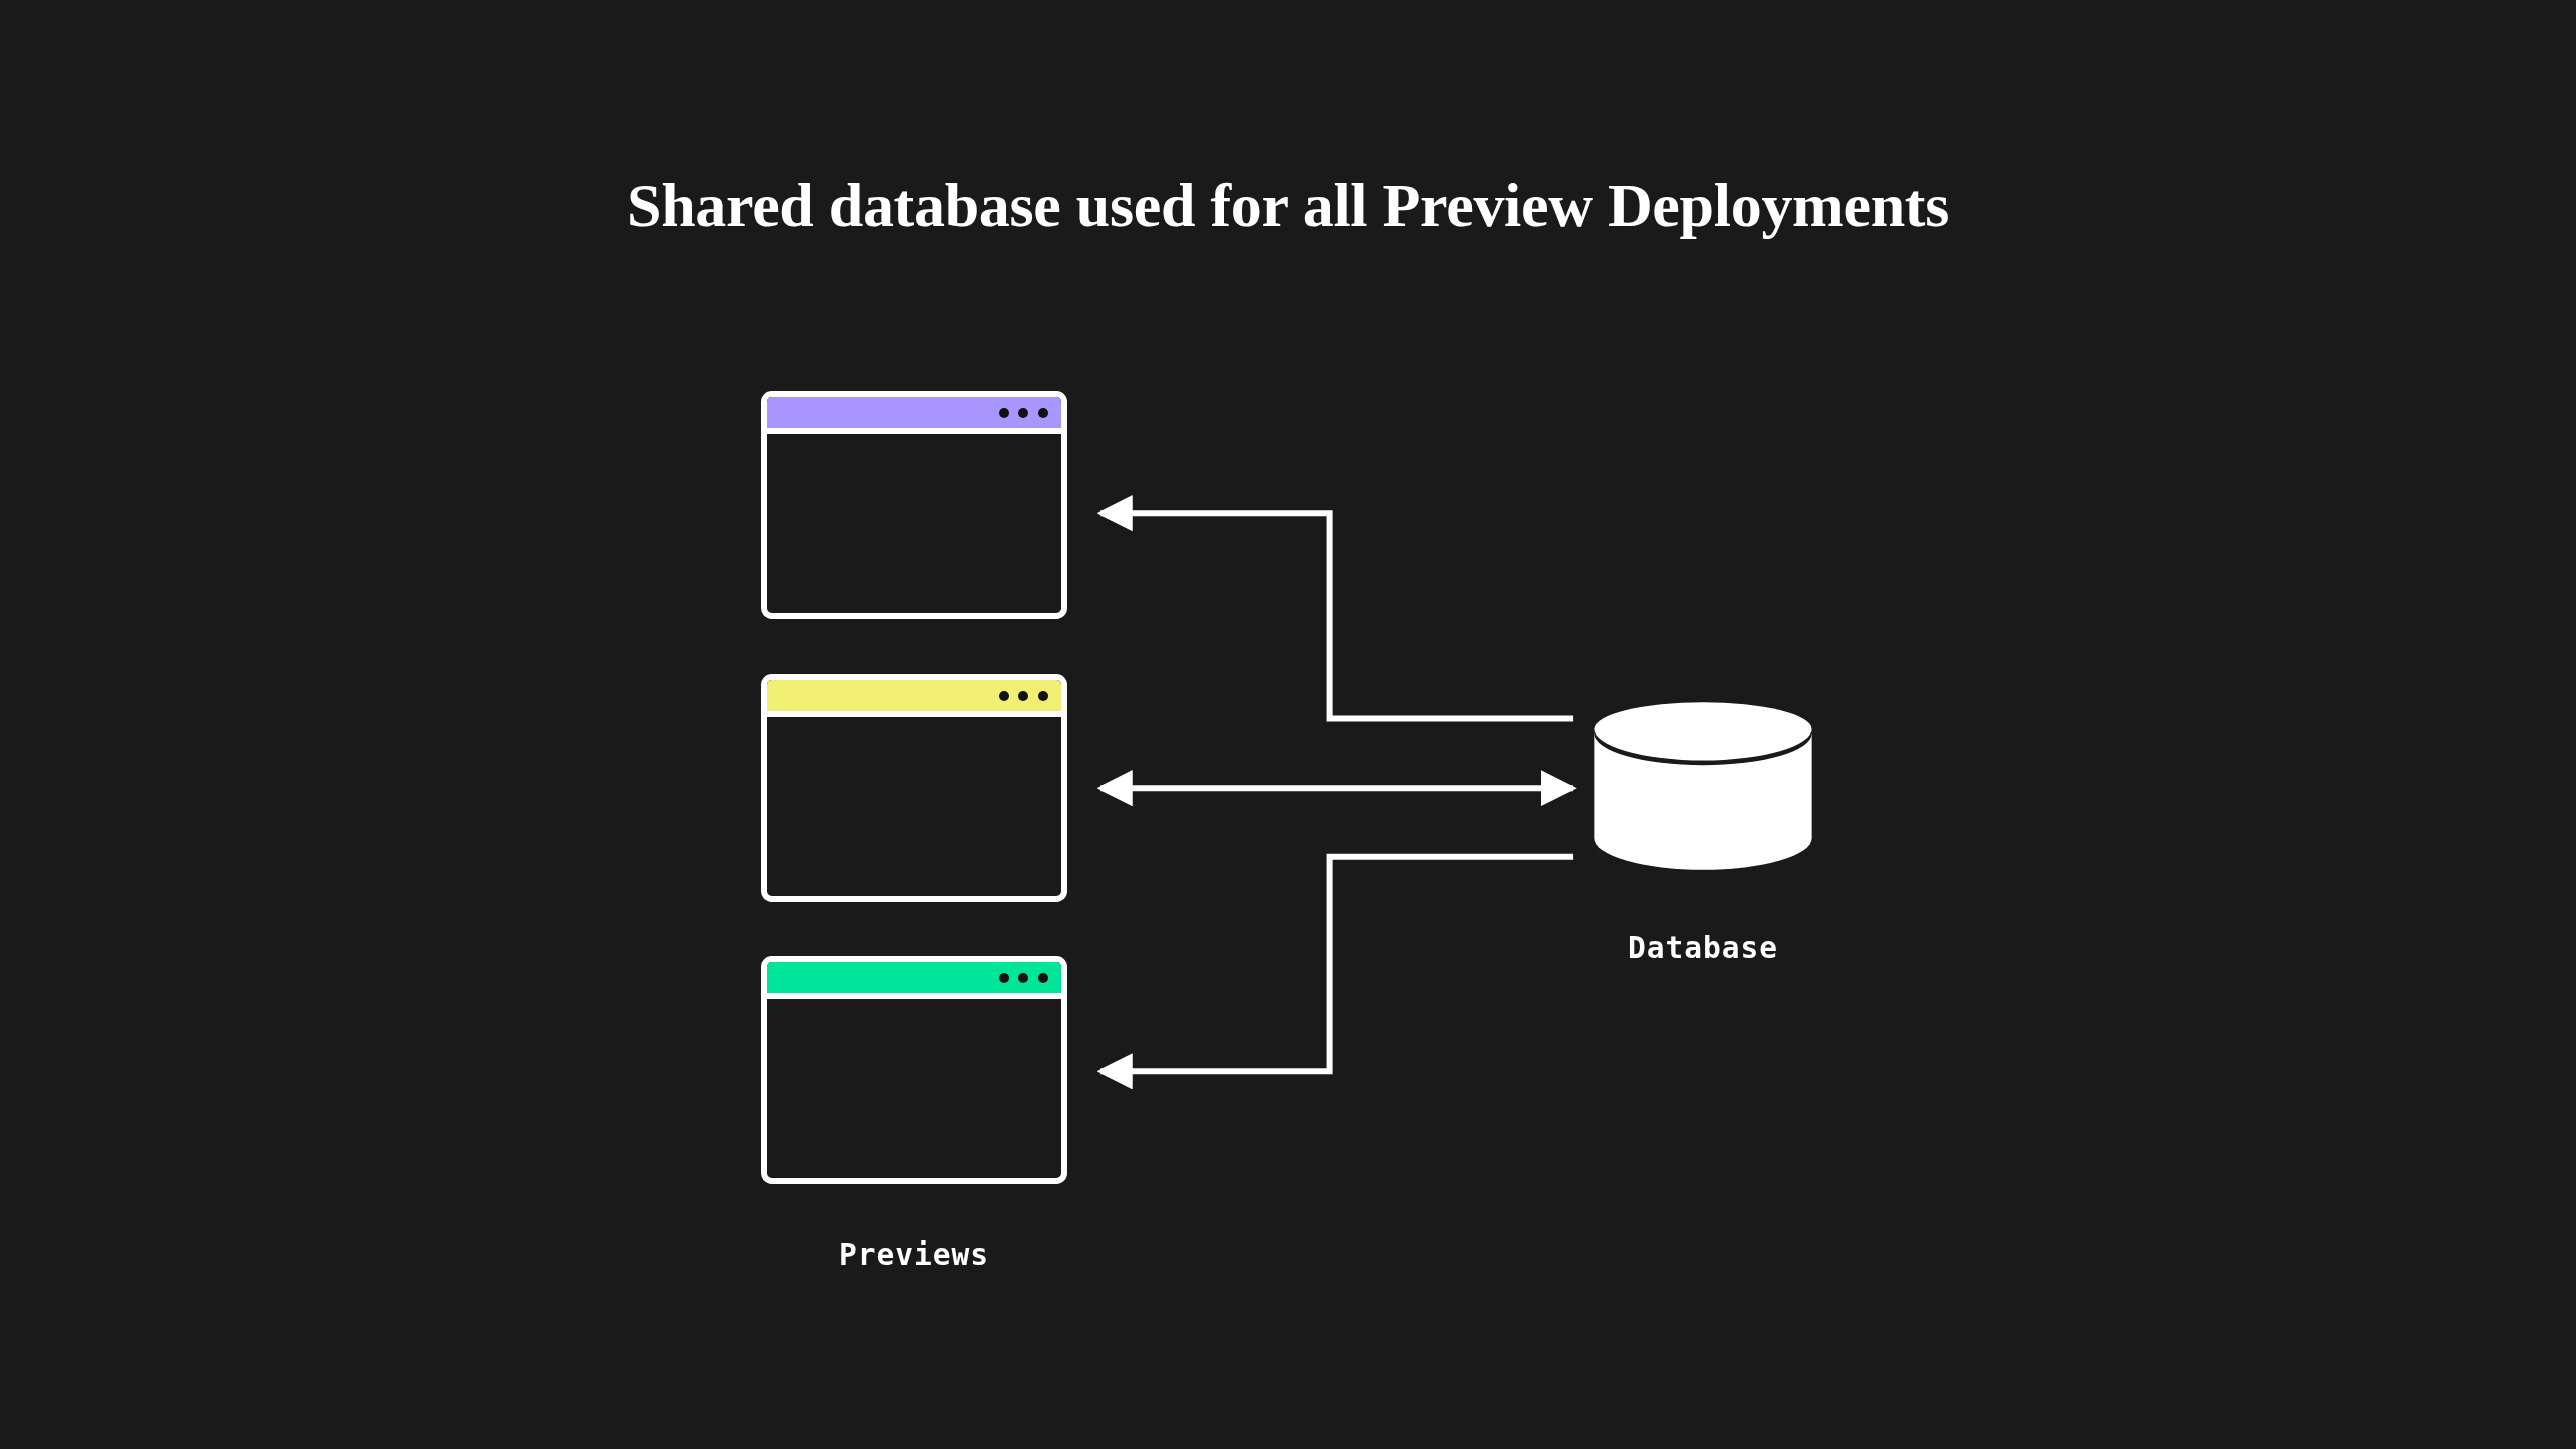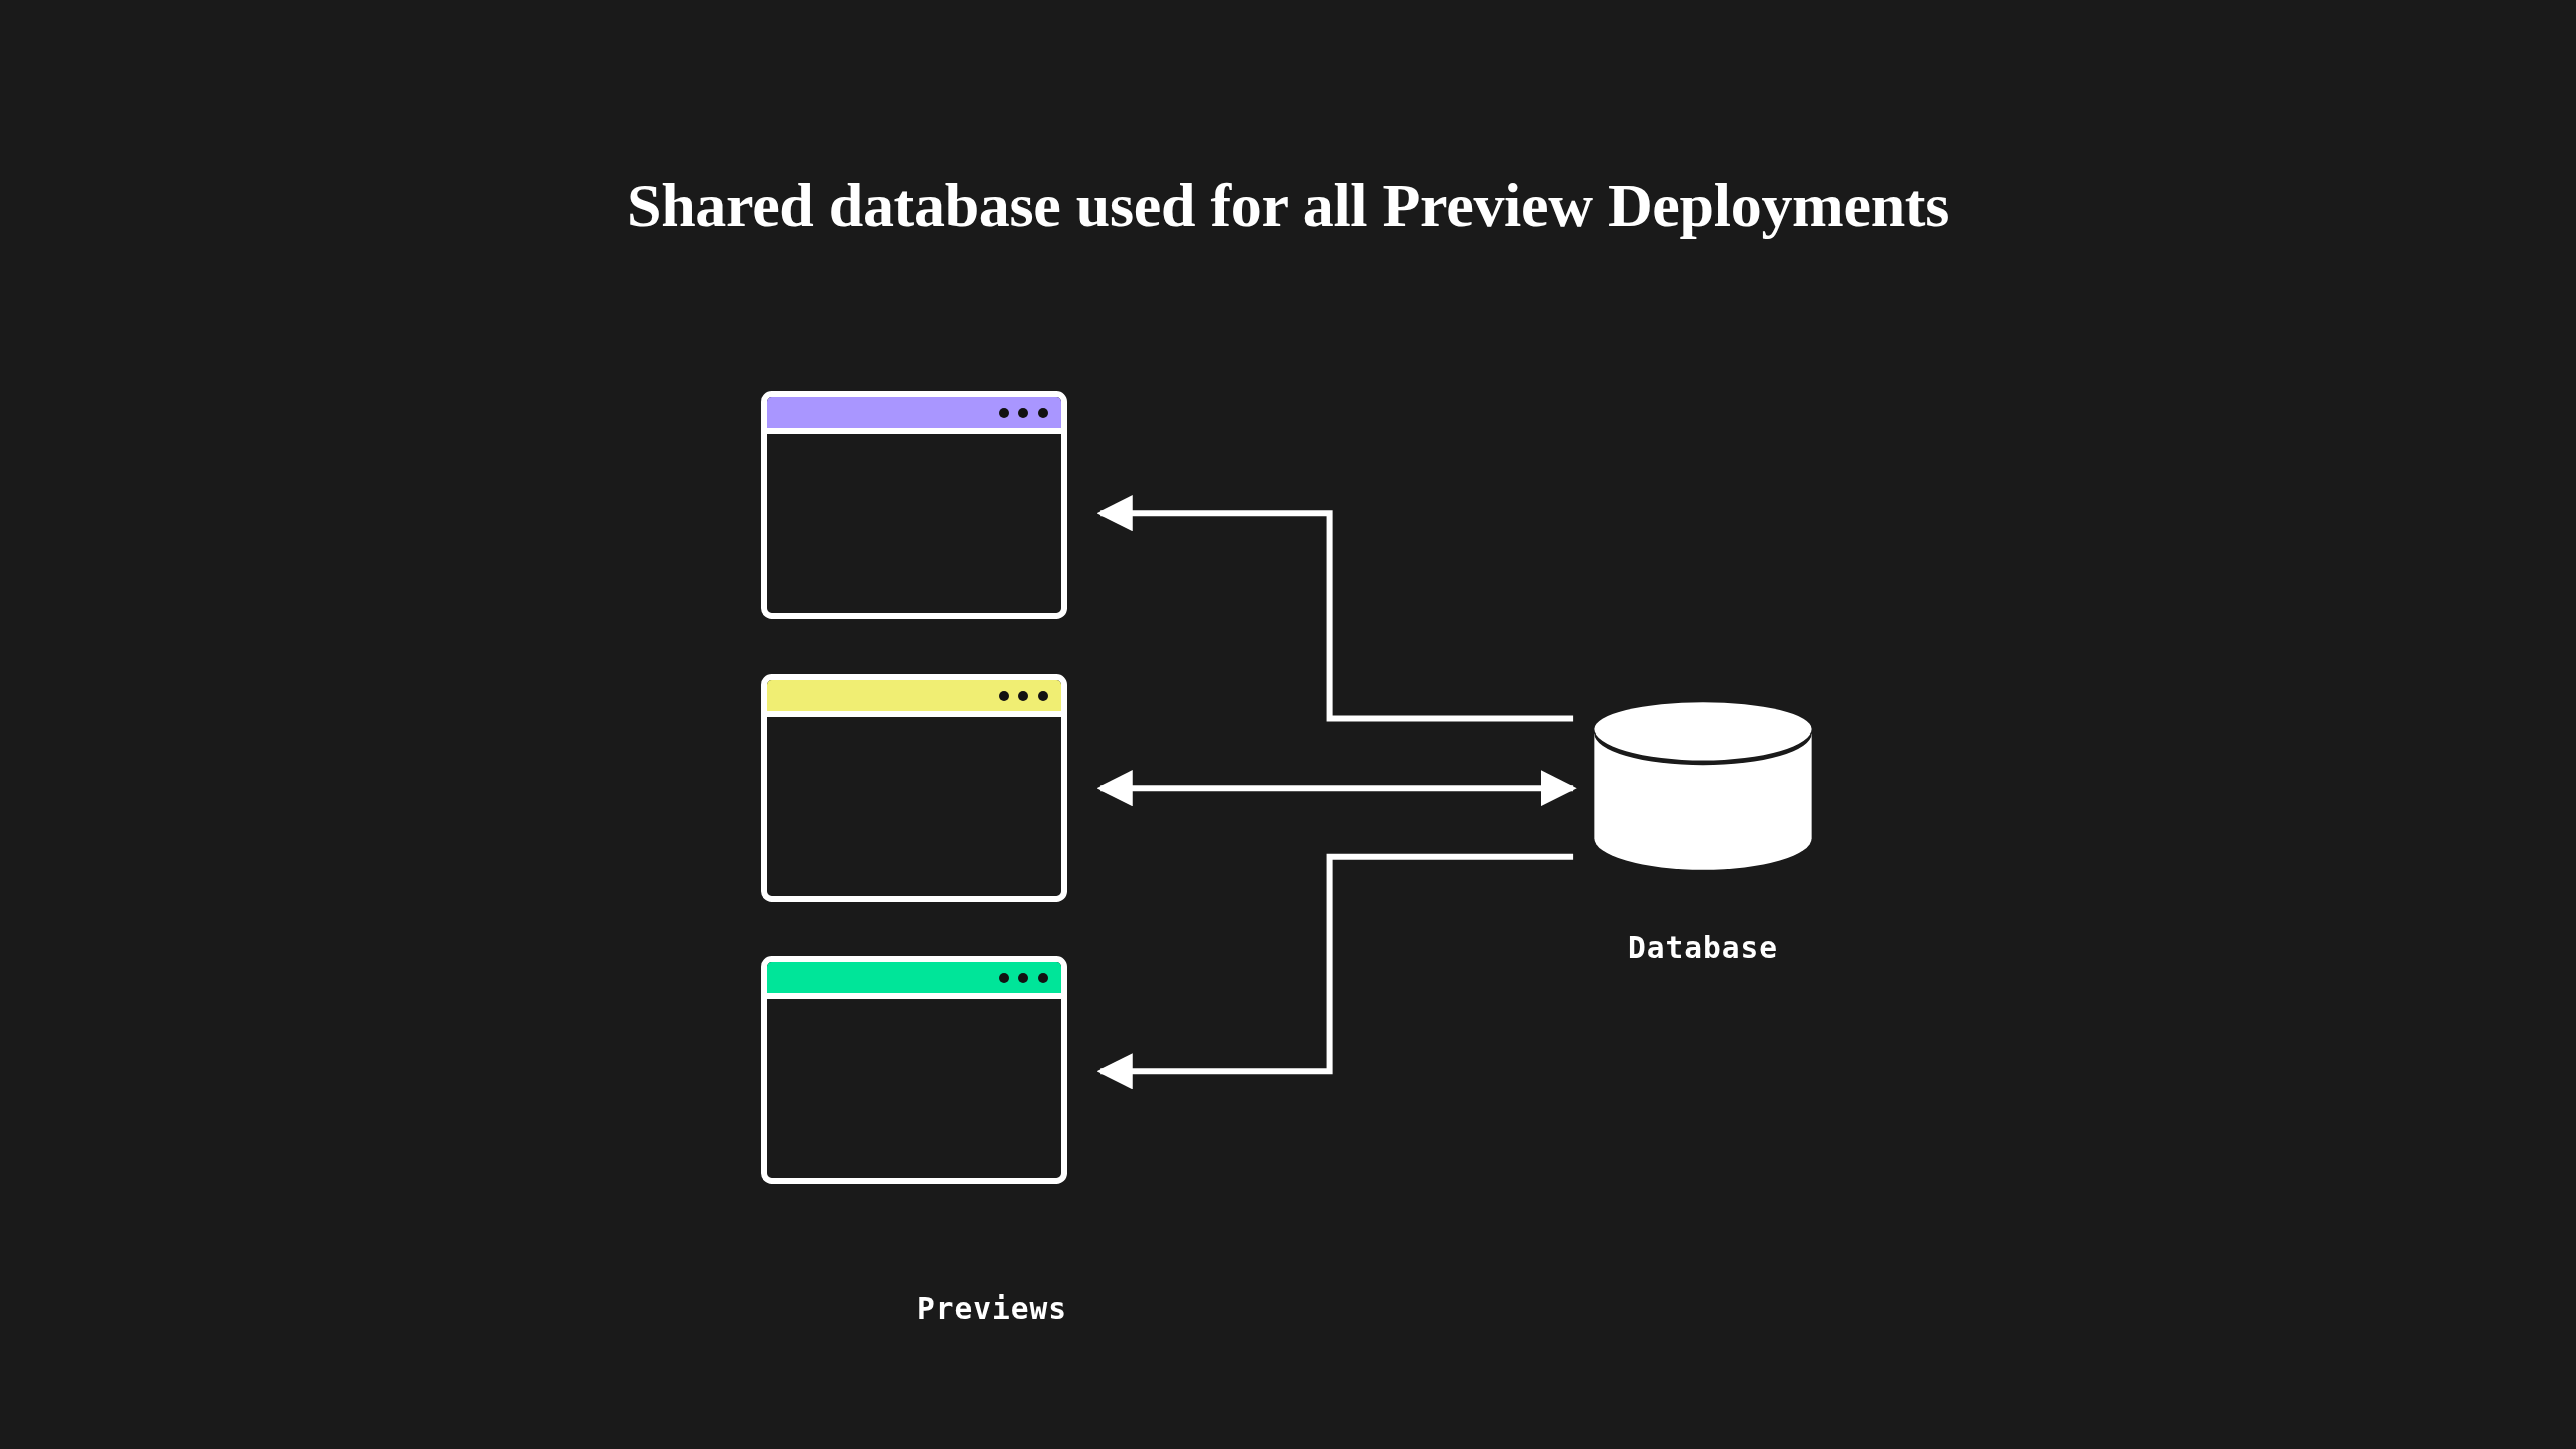--- a/index.html
+++ b/index.html
@@ -93,23 +93,22 @@
     color: #ffffff;
     font-family: "DejaVu Sans Mono", "Liberation Mono", monospace;
     font-weight: bold;
     font-size: 29.5px;
     letter-spacing: 1px;
     white-space: nowrap;
     text-align: center;
   }
   #label-previews {
     left: 761px;
-    top: 1292px;
+    top: 1238px;
     width: 306px;
-    text-align: right;
   }
   #label-database {
     left: 1591px;
     top: 931px;
     width: 224px;
   }
 
   
   #connectors {
     position: absolute;

